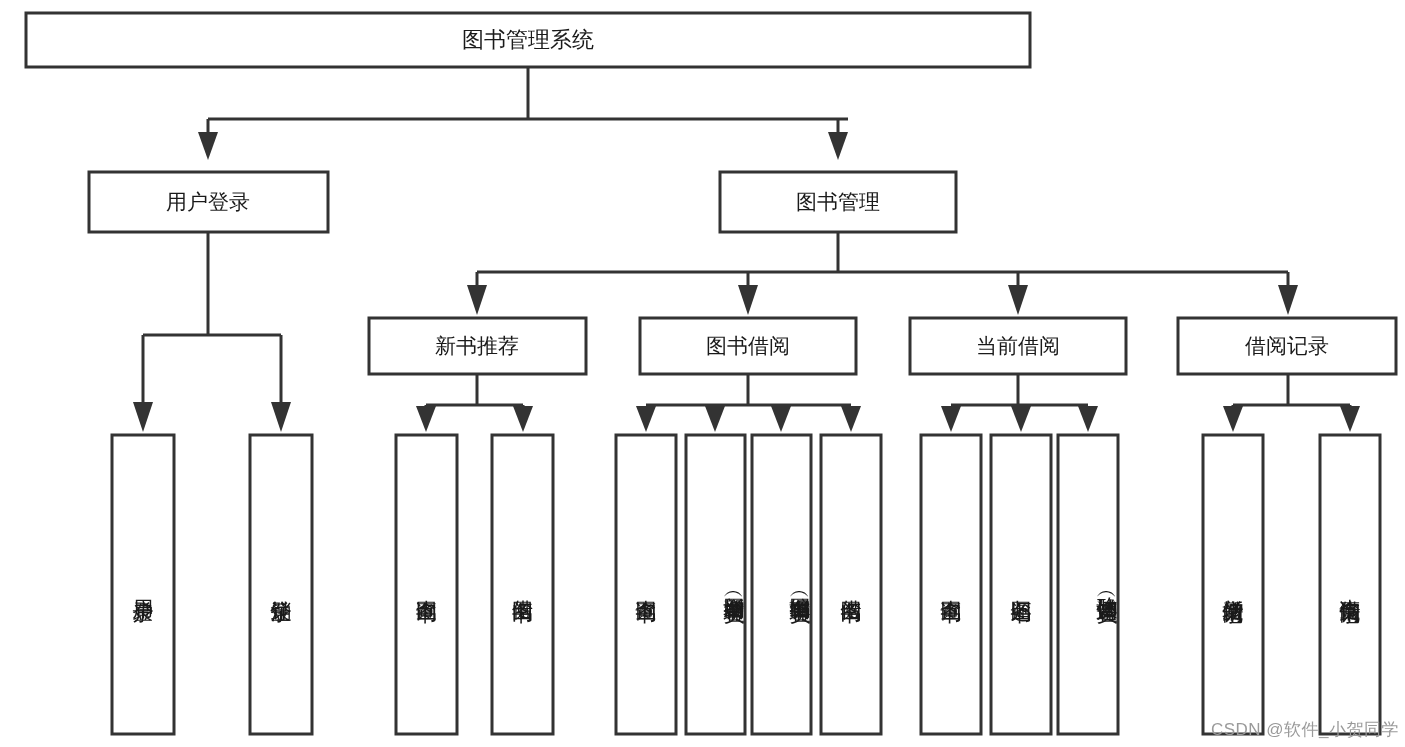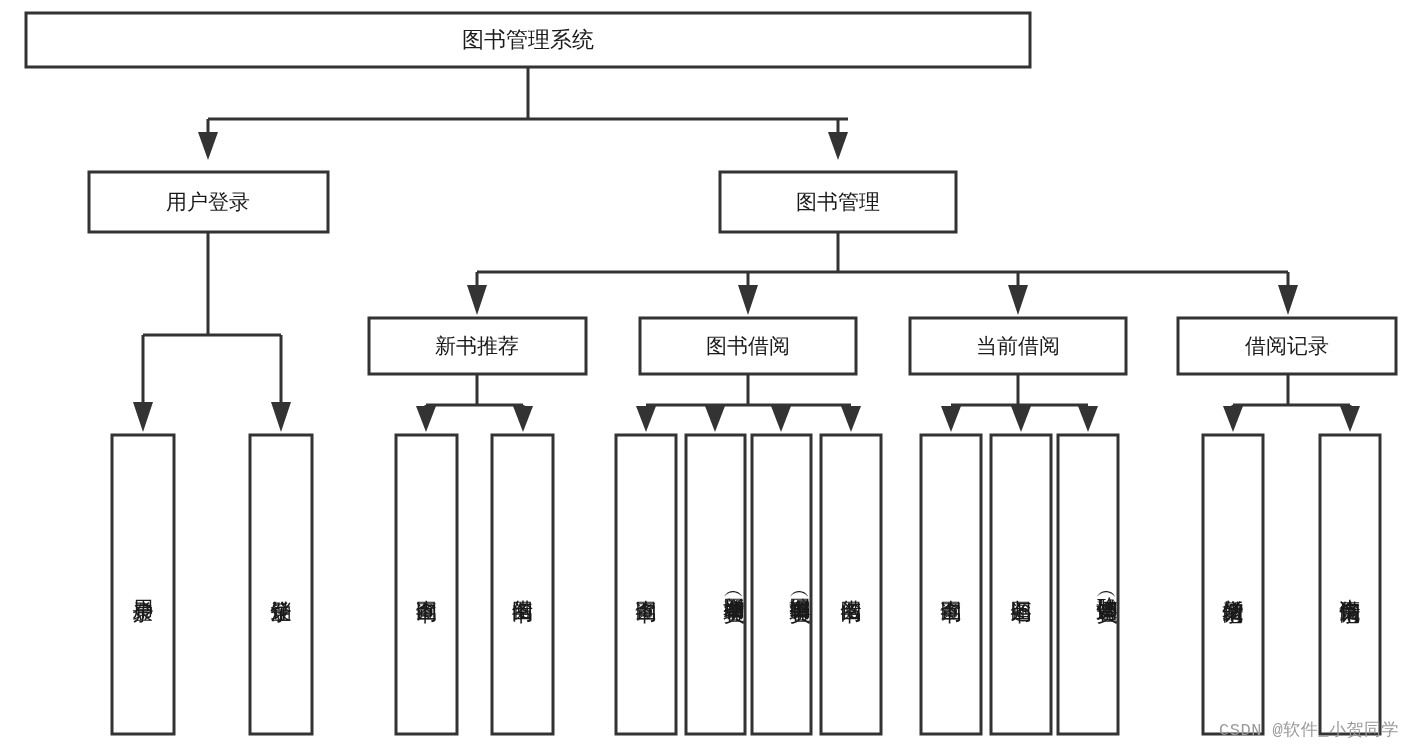--- a/index.html
+++ b/index.html
@@ -64,21 +64,21 @@
     color: #1a1a1a;
     letter-spacing: 1px;
     white-space: nowrap;
     text-align: center;
     pointer-events: none;
   }
   .watermark {
     position: absolute;
     right: 14px;
     bottom: 6px;
-    font-family: Liberation Mono, monospace;
+    font-family: Liberation Sans, sans-serif;
     font-size: 17px;
     color: #9a9a9a;
     letter-spacing: 0.5px;
     white-space: nowrap;
   }
 </style>
 </head>
 <body>
 
 <div id="diagram-root">

